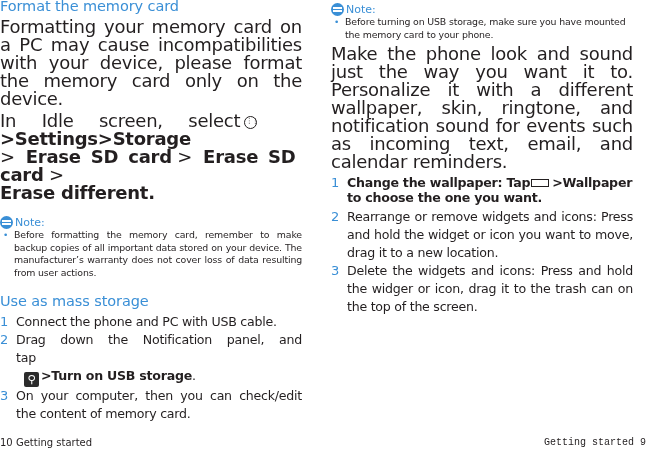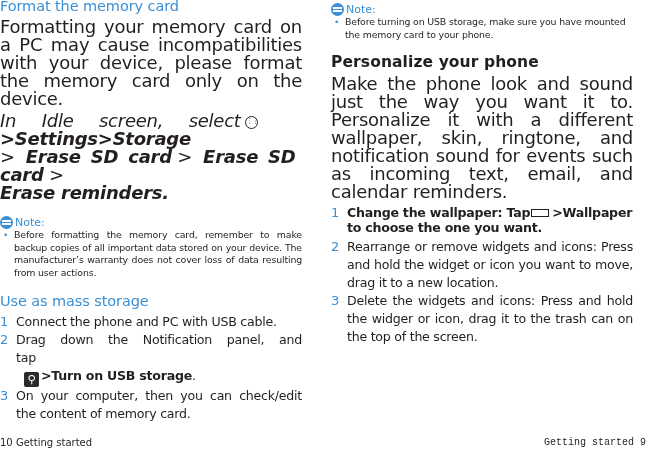--- a/index.html
+++ b/index.html
@@ -55,28 +55,28 @@
   }
   .big-heading { font-size: 15.5px; font-weight: bold; margin: 0; line-height: 18px; letter-spacing: 0.1px; }
   .footer { position: absolute; top: 437px; font-size: 10px; line-height: 12px; color: #231f20; }
 </style>
 </head>
 <body>
 
 <div class="col col-left">
   <h2 class="heading-blue" style="margin-top:-2px;">Format the memory card</h2>
   <p class="para" style="margin-top:4px;">Formatting your memory card on a PC may cause incompatibilities with your device, please format the memory card only on the device.</p>
-  <p class="para" style="margin-top:4px; text-align:left;font-style:italic;">
+  <p class="para" style="margin-top:4px; text-align:left;">
     <span style="word-spacing:20px;">In Idle screen, select</span><span class="menu-icon"></span><b>&gt;Settings&gt;Storage</b><br>
     <span>&gt;</span>&nbsp;
     <b style="word-spacing:4px;">Erase SD card</b>
     <span>&gt;</span>&nbsp;
     <b style="word-spacing:4px;">Erase SD card</b>
     <span>&gt;</span><br>
-    <b>Erase reminders.</b>
+    <b>Erase different.</b>
   </p>
 
   <div style="margin-top:14px;">
     <div class="note-head">
       <span class="note-icon"></span>
       <span>Note:</span>
     </div>
     <div class="note-item">
       <span class="note-bullet">•</span>
       <span class="note-text">Before formatting the memory card, remember to make backup copies of all important data stored on your device. The manufacturer’s warranty does not cover loss of data resulting from user actions.</span>
@@ -110,21 +110,20 @@
     <div class="note-head">
       <span class="note-icon"></span>
       <span>Note:</span>
     </div>
     <div class="note-item">
       <span class="note-bullet">•</span>
       <span class="note-text" style="text-align:left;">Before turning  on USB storage, make sure you have mounted the memory card to your phone.</span>
     </div>
   </div>
 
-  <h2 class="big-heading" style="margin-top:12px;">Personalize your phone</h2>
   <p class="para" style="margin-top:4px;">Make the phone look and sound just the way you want it to. Personalize it with a different wallpaper, skin, ringtone, and notification sound for events such as incoming text, email, and calendar reminders.</p>
 
   <div class="steps" style="margin-top:4px;">
     <div class="step" style="line-height:15px; margin-bottom:3px;">
       <span class="step-num">1</span>
       <span class="step-text" style="text-align:left;font-weight:bold;">
         <span>Change the wallpaper: Tap</span><span class="rect-icon"></span><b>&gt;Wallpaper</b><br><span>to choose the one you want.</span>
       </span>
     </div>
     <div class="step">

